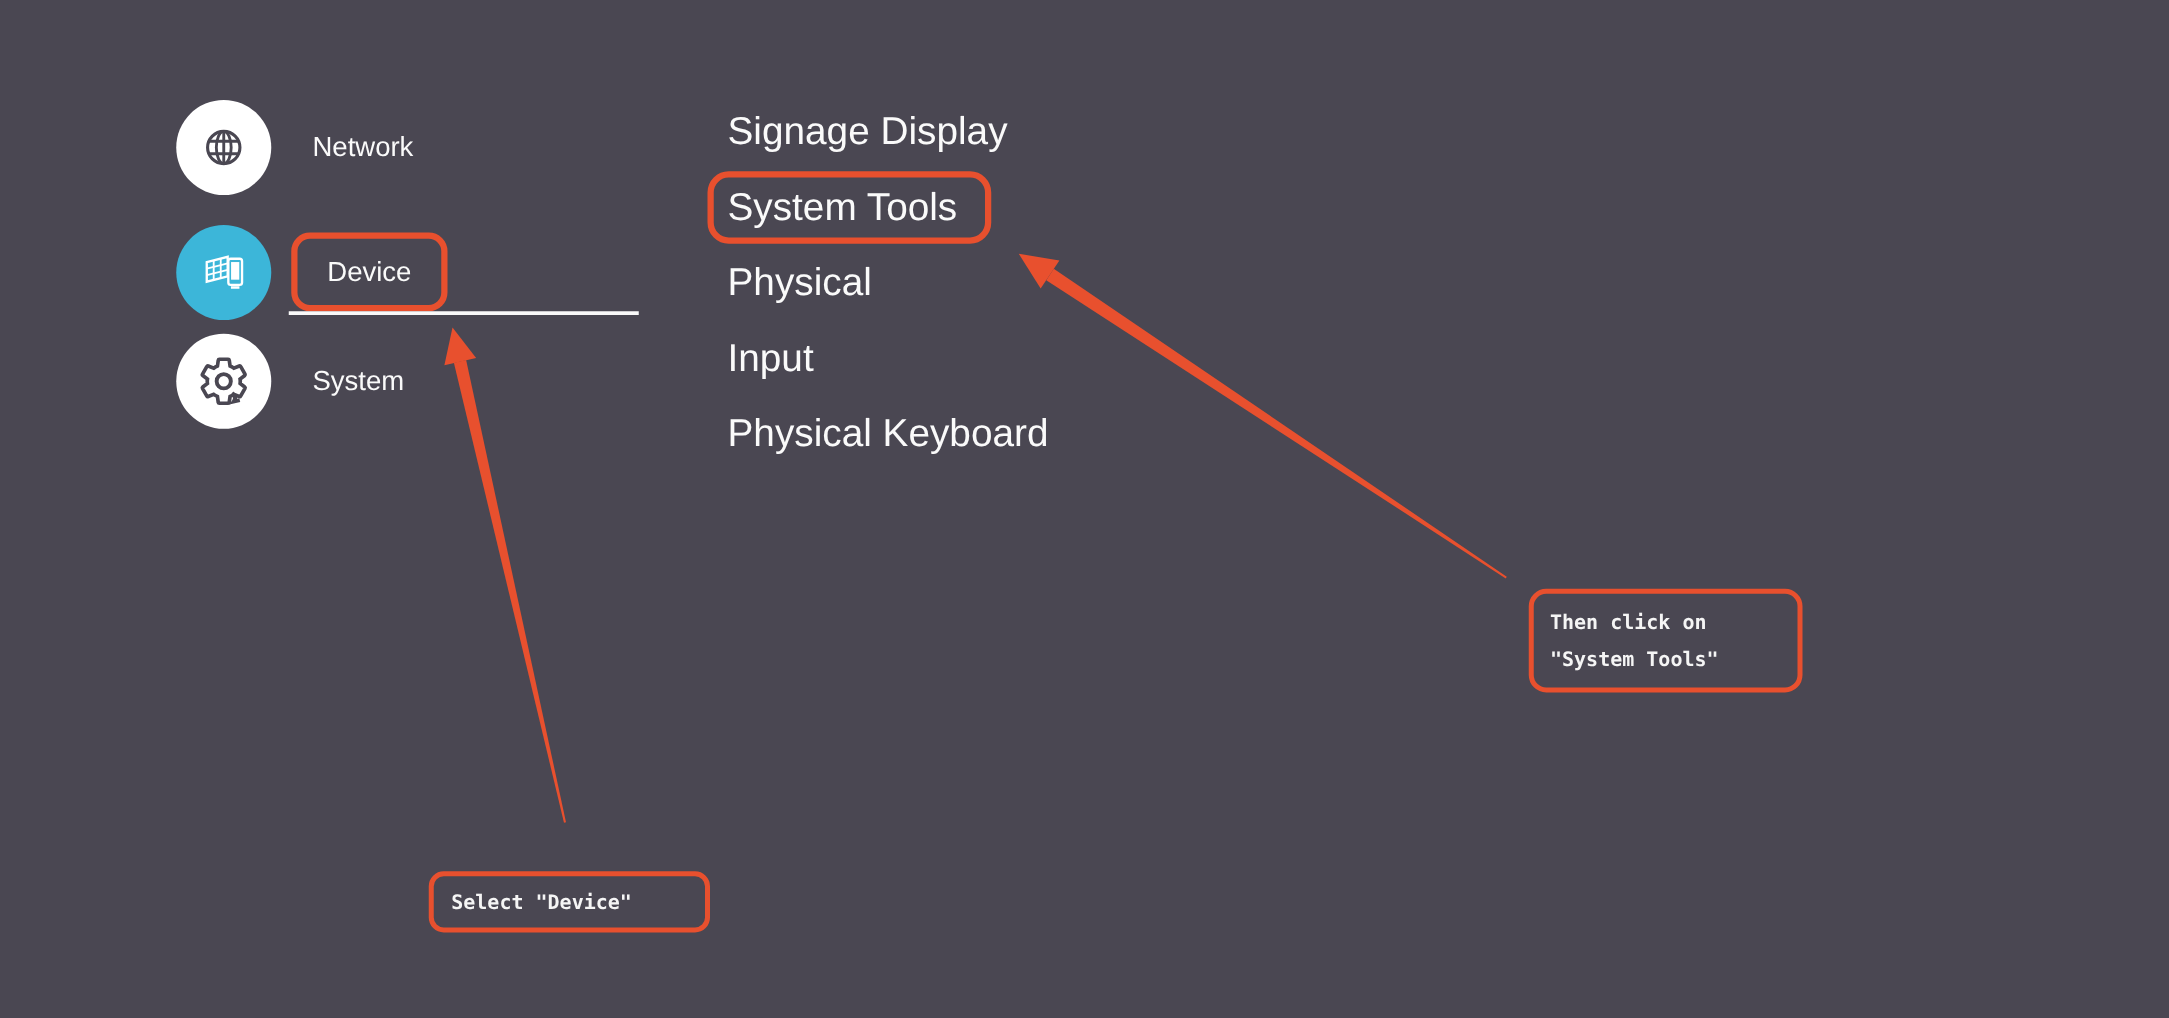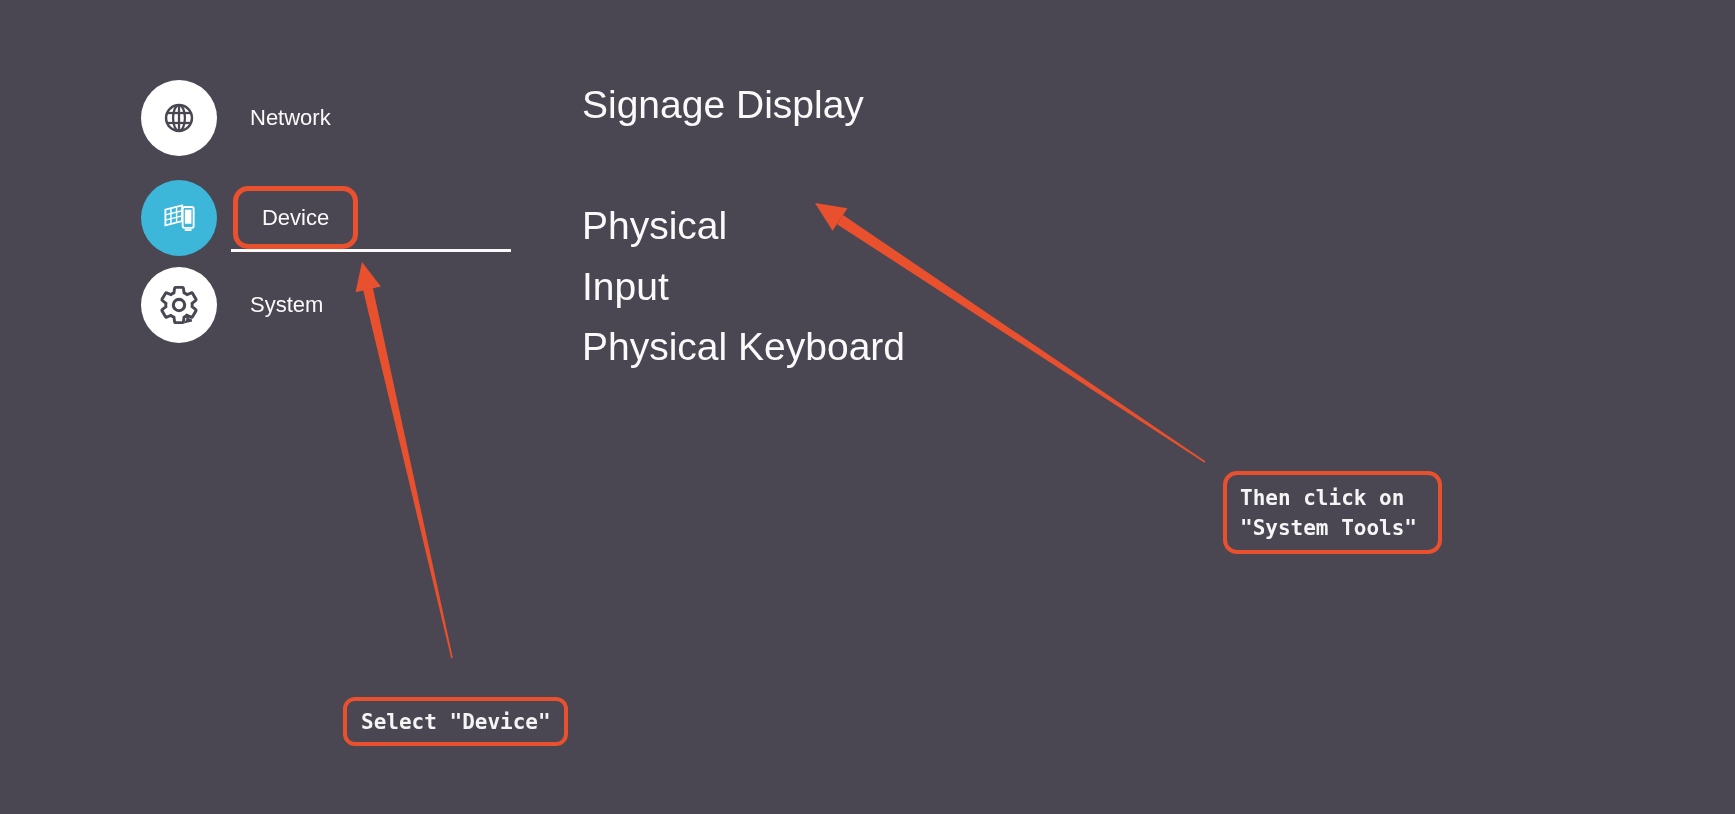--- a/index.html
+++ b/index.html
@@ -76,21 +76,21 @@
     top: 249px;
     width: 280px;
     height: 3px;
     background: #fafafa;
   }
 
   
   .menu-item {
     position: absolute;
     left: 582px;
-    font-size: 39px;
+    font-size: 31px;
     line-height: 42px;
     color: #fafafa;
     white-space: nowrap;
     cursor: pointer;
   }
   .mi-0 { top: 84px; }
   .mi-2 { top: 205px; }
   .mi-3 { top: 266px; }
   .mi-4 { top: 326px; }
   .mi-5 { top: 387px; }
@@ -113,21 +113,21 @@
   }
 
   
   .callout {
     position: absolute;
     box-sizing: border-box;
     border: 4px solid #e8502e;
     color: #f5f5f5;
     font-family: "DejaVu Sans Mono", monospace;
     font-weight: bold;
-    font-size: 21px;
+    font-size: 16px;
     background: transparent;
   }
   .callout-device {
     left: 343px;
     top: 697px;
     width: 225px;
     height: 49px;
     border-radius: 12px;
     display: flex;
     align-items: center;
@@ -203,20 +203,23 @@
     <div class="side-label">System</div>
   </div>
 
   <div class="device-hl">
     <div class="side-label">Device</div>
   </div>
   <div class="tab-underline"></div>
 
   <div class="menu-item mi-0">Signage Display</div>
 
+  <div class="systools-hl">
+    <div class="menu-item">System Tools</div>
+  </div>
 
   <div class="menu-item mi-2">Physical</div>
   <div class="menu-item mi-3">Input</div>
   <div class="menu-item mi-4">Physical Keyboard</div>
 
   <svg class="arrows" width="1735" height="814" viewBox="0 0 1735 814">
 
     <g>
       <polygon points="372.9,287.9 452.8,657.8 451.2,658.2 363.1,290.1" fill="#e8502e"></polygon>
       <polygon points="362,262 380.9,286.4 355.5,292.2" fill="#e8502e"></polygon>

